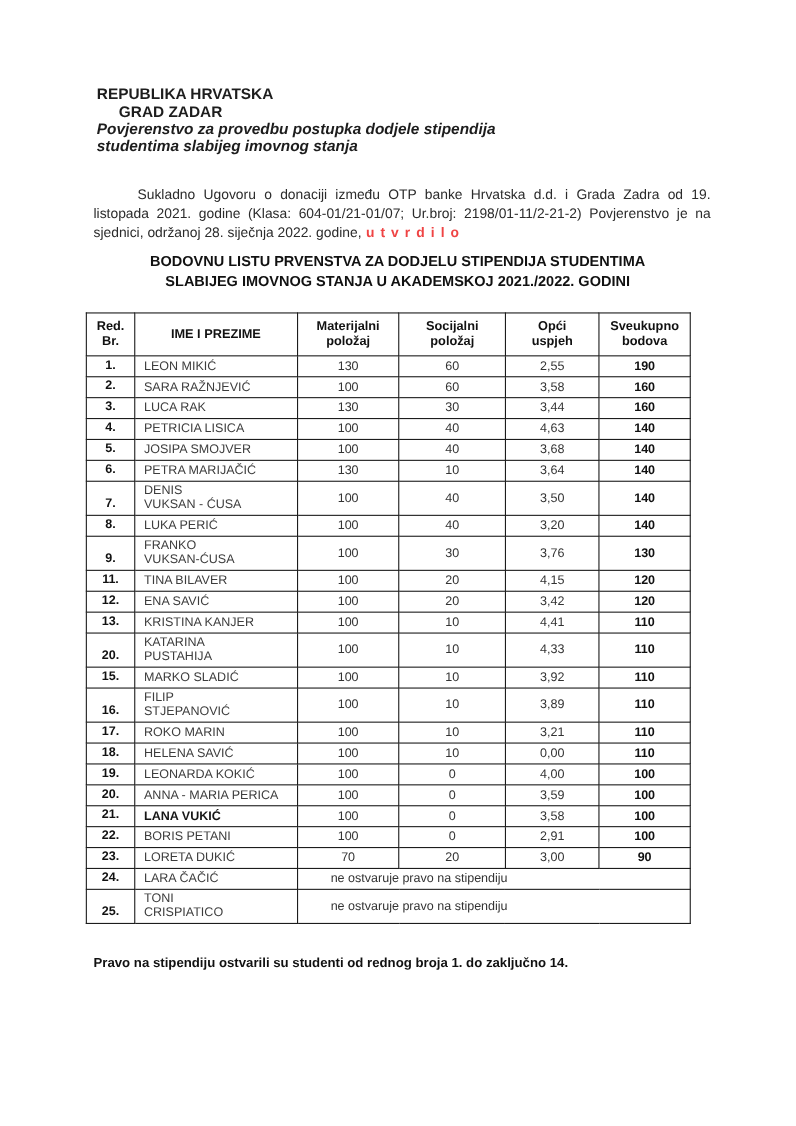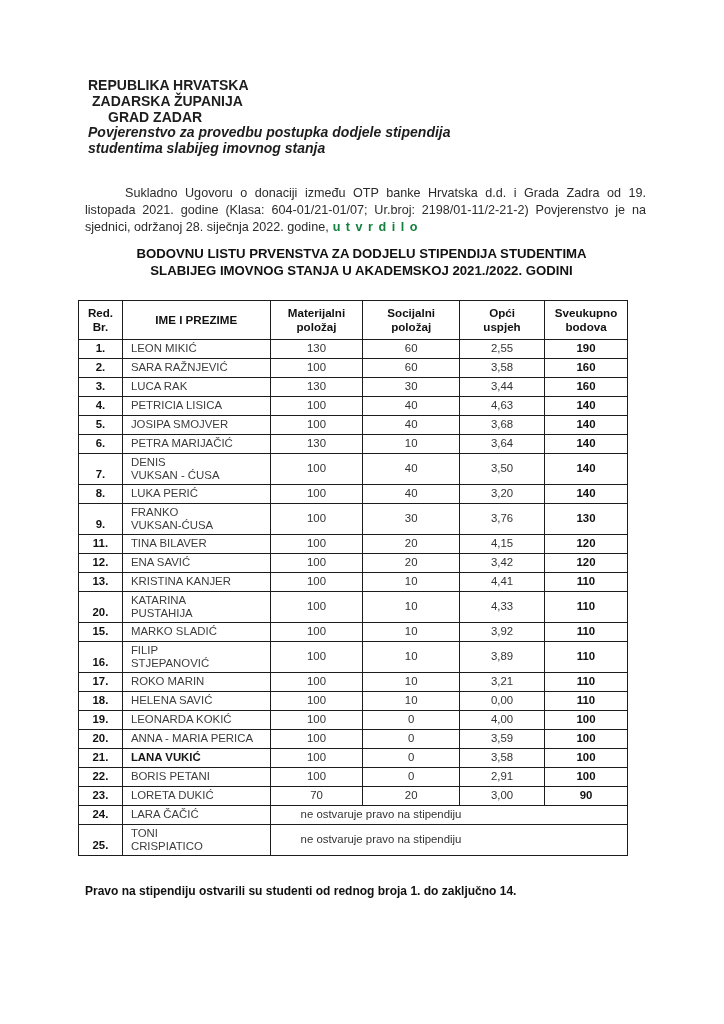--- a/index.html
+++ b/index.html
@@ -38,21 +38,21 @@
     margin: 28px 0 0 7px;
     width: 561px;
     font-size: 12.6px;
     line-height: 17px;
     text-align: justify;
     text-indent: 40px;
     color: #2b2b2b;
   }
   .intro .emph {
     font-weight: bold;
-    color: #15803d;
+    color: #ef4444;
     letter-spacing: 1px;
     margin-left: 4px;
   }
 
   
   .doc-title {
     margin: 9px 0 0 0;
     width: 567px;
     font-size: 13.2px;
     line-height: 17.5px;
@@ -124,21 +124,20 @@
     color: #111;
   }
 </style>
 </head>
 <body>
 
 <div class="page">
 
   <div class="letterhead">
     <div class="lh-line">REPUBLIKA HRVATSKA</div>
-    <div class="lh-line indent1">ZADARSKA ŽUPANIJA</div>
     <div class="lh-line indent2">GRAD ZADAR</div>
     <div class="lh-line italic">Povjerenstvo za provedbu postupka dodjele stipendija</div>
     <div class="lh-line italic">studentima slabijeg imovnog stanja</div>
   </div>
 
   <p class="intro"><span>Sukladno Ugovoru o donaciji između OTP banke Hrvatska d.d. i Grada Zadra od 19. listopada 2021. godine (Klasa: 604-01/21-01/07; Ur.broj: 2198/01-11/2-21-2) Povjerenstvo je na sjednici, održanoj 28. siječnja 2022. godine,</span><span class="emph">u t v r d i l o</span></p>
 
   <div class="doc-title">BODOVNU LISTU PRVENSTVA ZA DODJELU STIPENDIJA STUDENTIMA
 SLABIJEG IMOVNOG STANJA U AKADEMSKOJ  2021./2022. GODINI</div>
 

